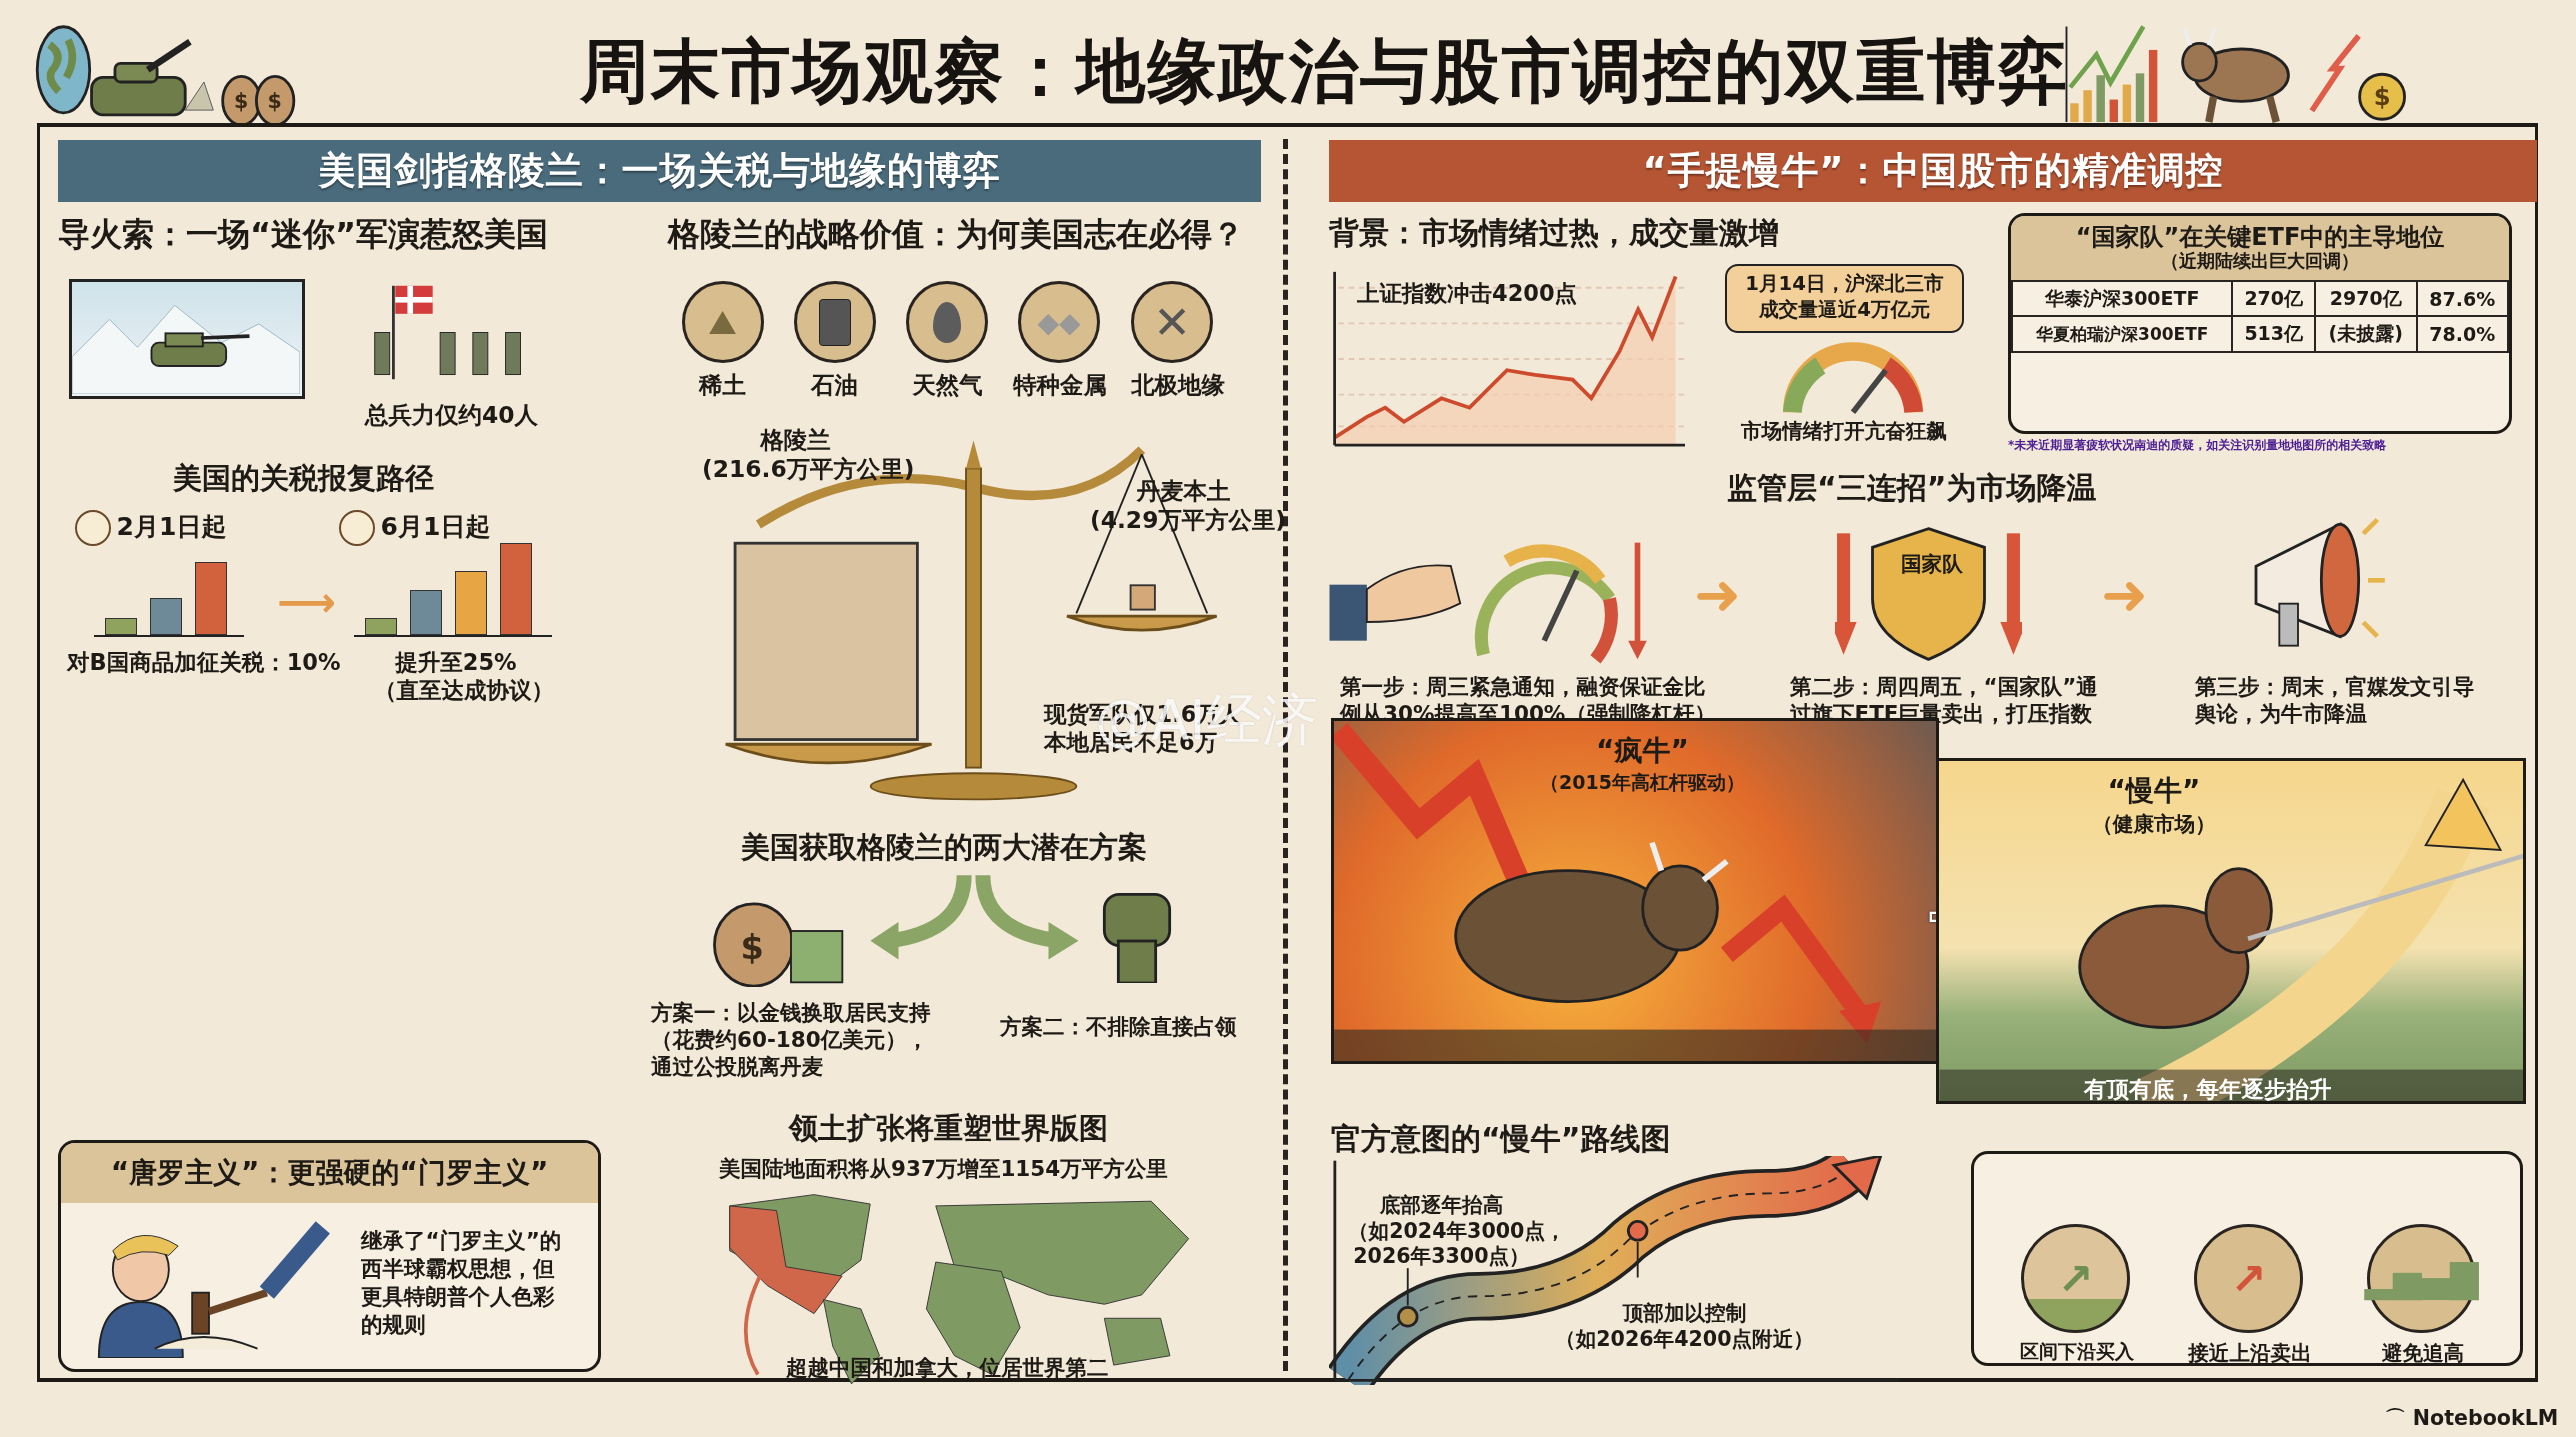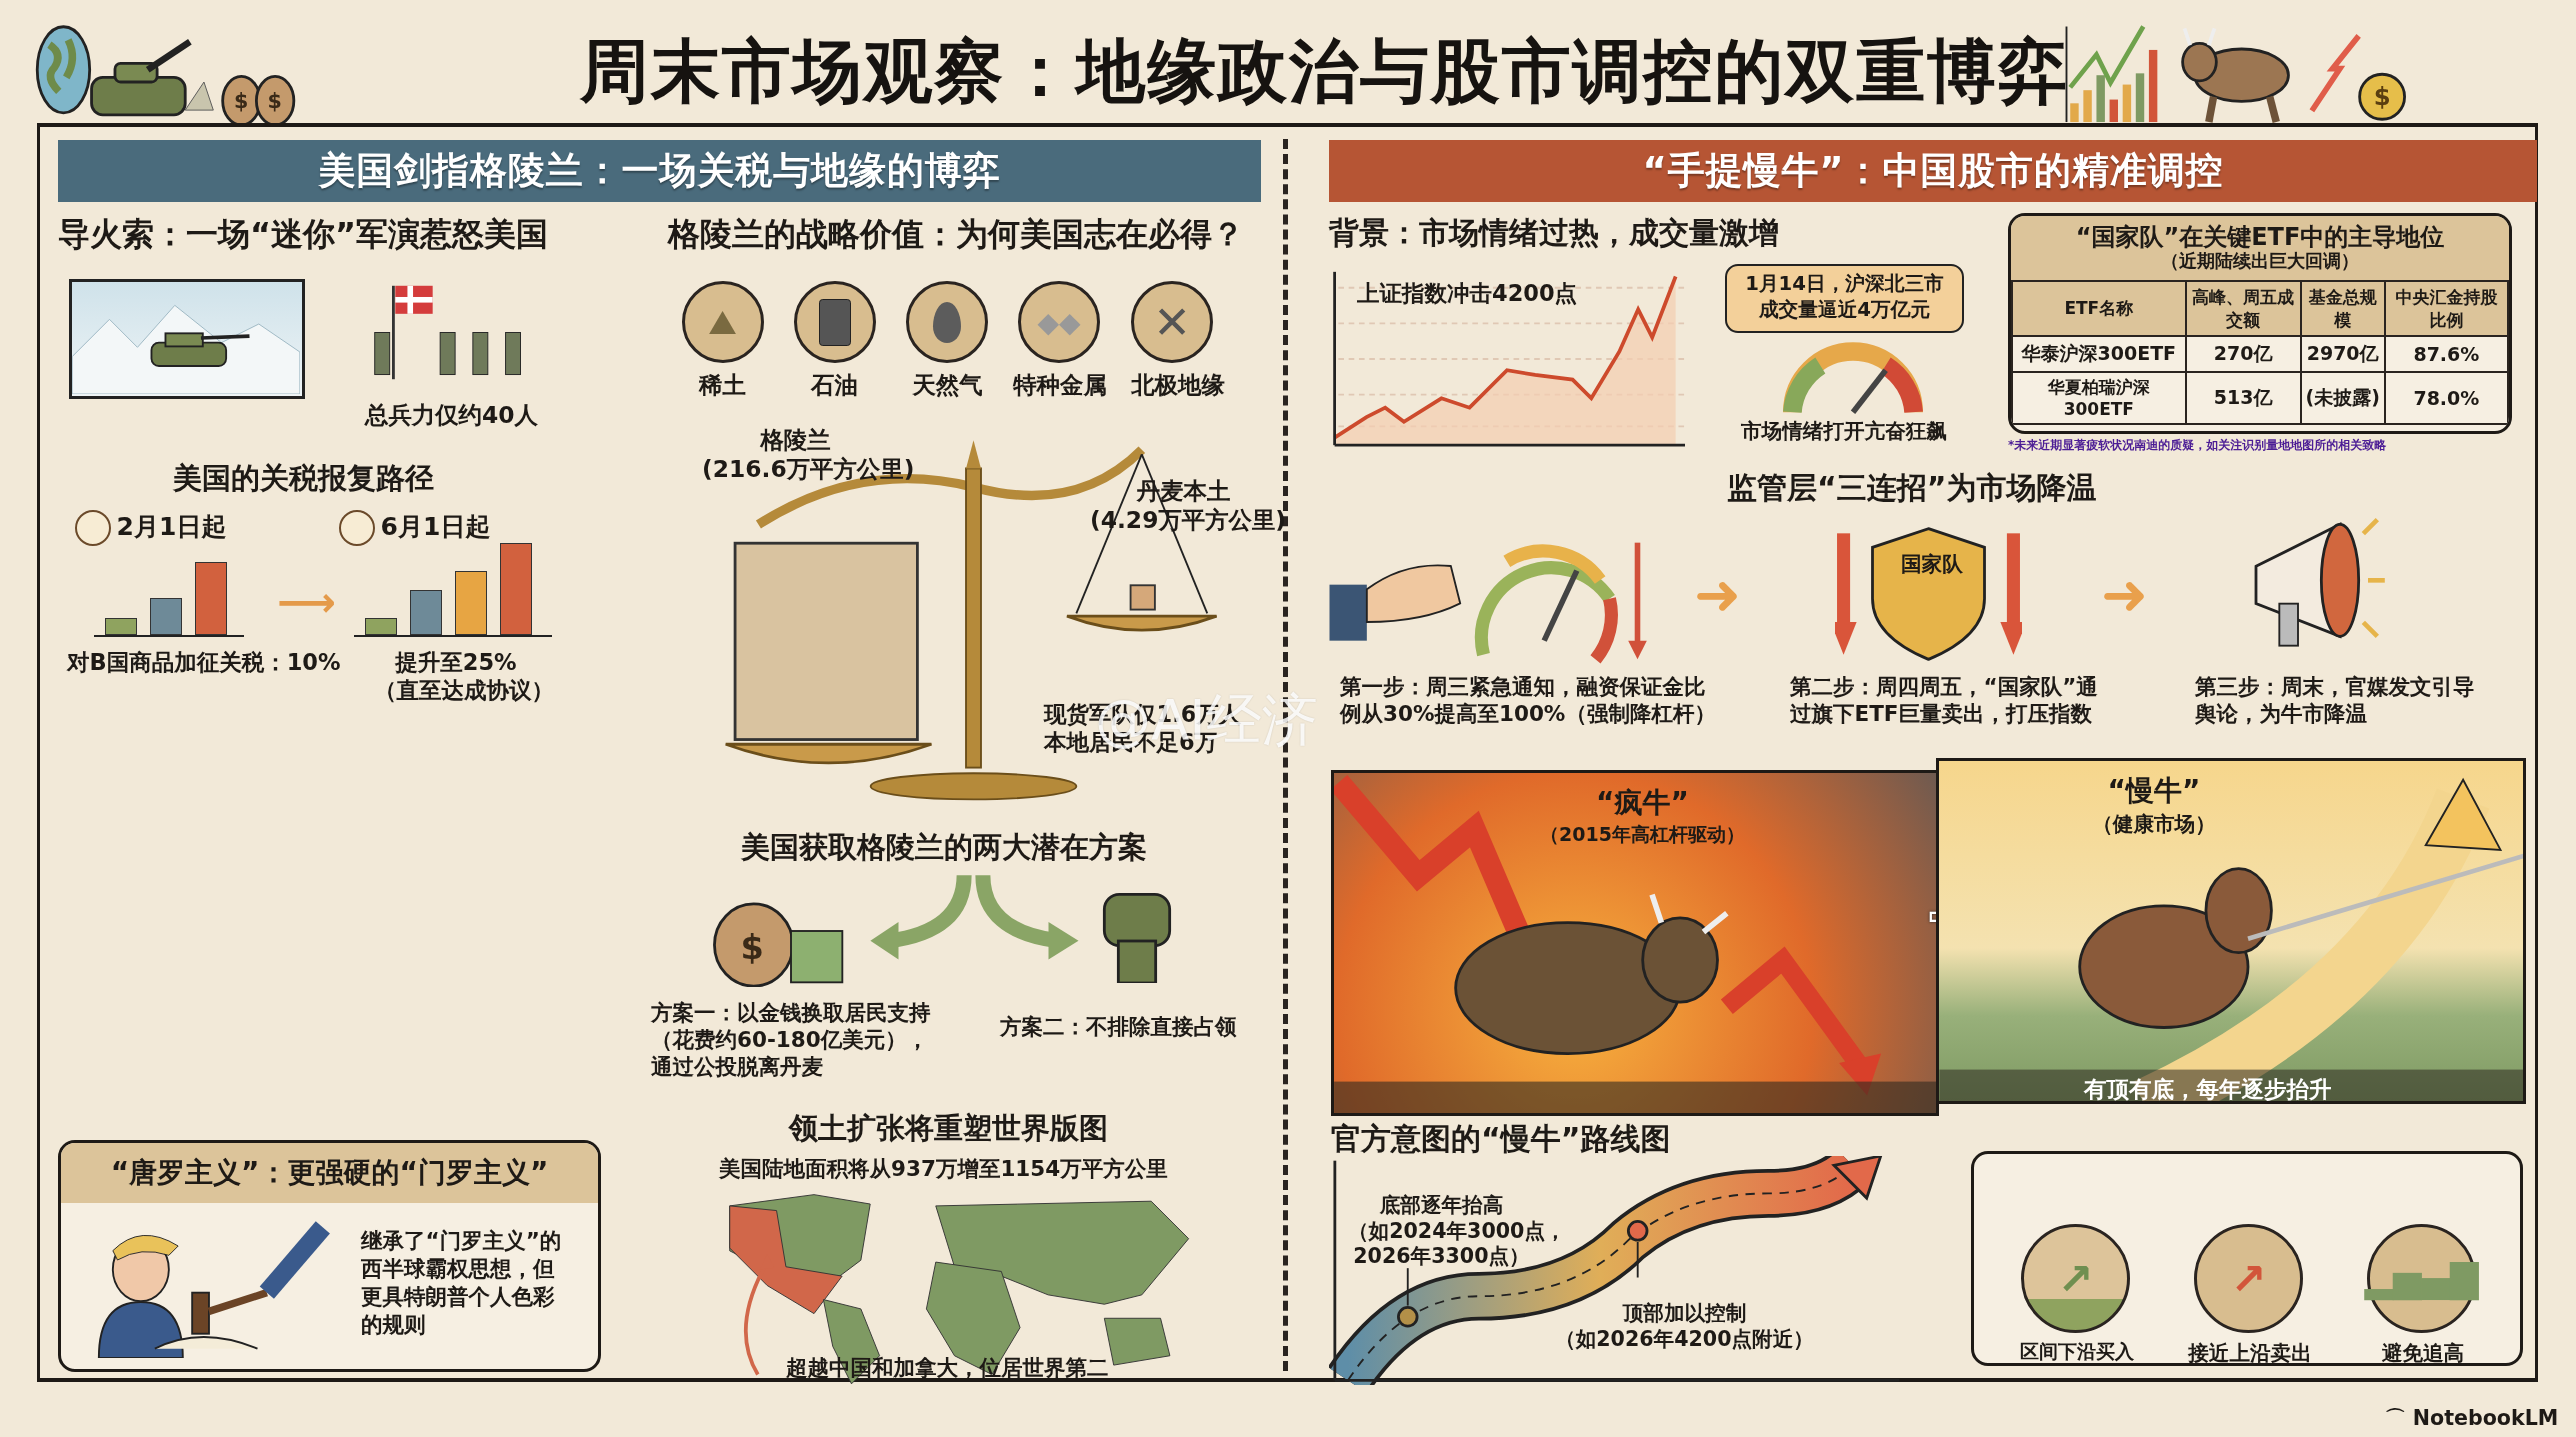--- a/index.html
+++ b/index.html
@@ -269,26 +269,20 @@
 </div>
 <div class="t" style="left:1741px;top:419px;font-size:20.6px">市场情绪打开亢奋狂飙</div>
 
 <div class="box" style="left:2008px;top:213px;width:504px;height:221px">
   <div class="boxhead" style="height:64px;flex-direction:column;font-size:24px;line-height:1.15">
     <div>“国家队”在关键ETF中的主导地位</div>
     <div style="font-size:18px">（近期陆续出巨大回调）</div>
   </div>
   <table>
     <tbody>
-        <tr>
-      <th style="width:35%">ETF名称</th>
-      <th>高峰、周五成交额</th>
-      <th>基金总规模</th>
-      <th>中央汇金持股比例</th>
-    </tr>
     <tr>
       <td>华泰沪深300ETF</td>
       <td>270亿</td>
       <td>2970亿</td>
       <td>87.6%</td>
     </tr>
     <tr>
       <td style="font-size:17px">华夏柏瑞沪深300ETF</td>
       <td>513亿</td>
       <td>(未披露)</td>
@@ -342,21 +336,21 @@
 </div>
 <div class="t" style="left:1790px;top:674px;font-size:21.5px">
   <div>第二步：周四周五，“国家队”通</div>
   <div>过旗下ETF巨量卖出，打压指数</div>
 </div>
 <div class="t" style="left:2195px;top:674px;font-size:21.5px">
   <div>第三步：周末，官媒发文引导</div>
   <div>舆论，为牛市降温</div>
 </div>
 
-<div class="scene" style="left:1331px;top:770px;width:608px;height:346px;background:radial-gradient(circle at 40% 70%,#f7b23e,#e06a2a 55%,#6e5a50)">
+<div class="scene" style="left:1331px;top:718px;width:608px;height:346px;background:radial-gradient(circle at 40% 70%,#f7b23e,#e06a2a 55%,#6e5a50)">
   <svg width="608" height="346" style="position:absolute;left:0;top:0" viewBox="0 0 650 370">
     <polyline points="5,10 90,110 150,60 210,200" stroke="#d9402a" stroke-width="24" fill="none" stroke-linejoin="miter"></polyline>
     <polyline points="420,250 480,200 560,310" stroke="#d9402a" stroke-width="20" fill="none"></polyline>
       <polygon points="540,310 585,300 570,345" fill="#d9402a"></polygon>
     <ellipse cx="250" cy="230" rx="120" ry="70" fill="#6b5236" stroke="#222" stroke-width="3"></ellipse>
     <ellipse cx="370" cy="200" rx="40" ry="45" fill="#6b5236" stroke="#222" stroke-width="3"></ellipse>
     <path d="M350 160 l-10 -30 M395 170 l25 -20" stroke="#eee" stroke-width="6"></path>
     <rect x="0" y="330" width="650" height="40" fill="#2e2a20" opacity=".6"></rect>
   </svg>
   <div class="abs c" style="left:168px;top:11.2px;width:281px;font-weight:bold">

